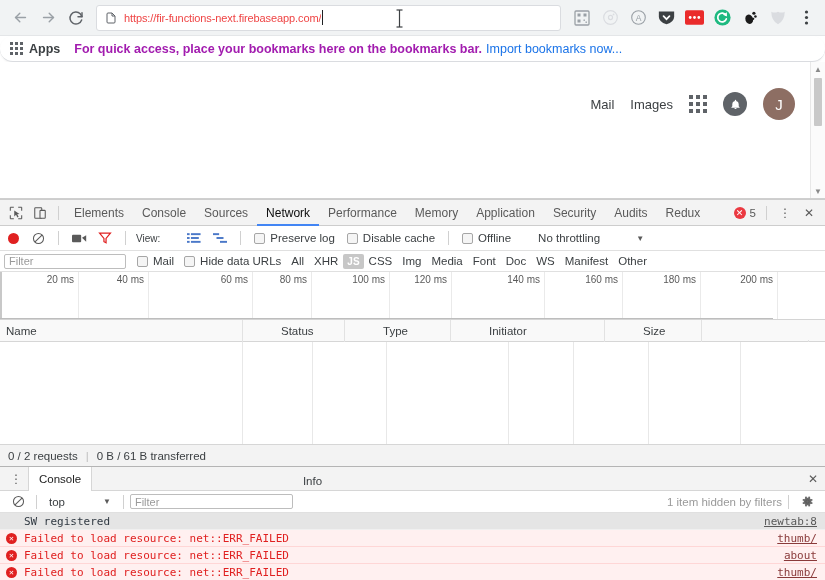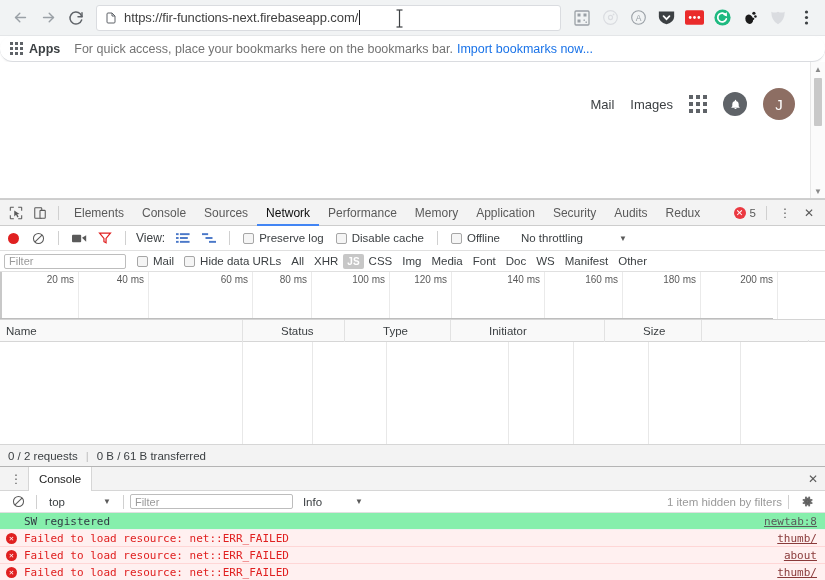--- a/index.html
+++ b/index.html
@@ -34,21 +34,21 @@
     background: #ffffff;
     border: 1px solid #dadce0;
     border-radius: 3px;
     margin: 0 8px 0 6px;
     display: flex; align-items: center;
     padding: 0 8px;
     position: relative;
   }
   .omnibox .doc-icon { margin-right: 7px; color: #5f6368; flex: 0 0 auto; display:flex; }
   .omnibox .url {
-    font-size: 13px; color: #404040;
+    font-size: 11px; color: #ef4444;
     letter-spacing: -0.1px;
     white-space: nowrap; overflow: hidden;
   }
   .omnibox .caret {
     width: 1px; height: 15px; background: #202124;
     margin-left: 1px; flex: 0 0 auto;
   }
   .text-cursor {
     position: absolute; left: 298px; top: 3px;
     width: 9px; height: 19px; color: #3c4043;
@@ -67,21 +67,21 @@
     display: flex; align-items: center;
     padding: 0 10px;
     font-size: 12px;
     border-bottom: 1px solid #dadce0;
     box-shadow: 0 1px 2px rgba(0,0,0,0.06);
     border-radius: 13px;
   }
   .apps-grid { display: grid; grid-template-columns: repeat(3, 3px); gap: 2px; margin-right: 6px; }
   .apps-grid i { width: 3px; height: 3px; background: #5f6368; display: block; }
   .apps-label { font-size: 12.5px; color: #3c4043; margin-right: 14px; font-weight: 600; }
-  .bm-hint { font-size: 12.5px; color: #737373; }
+  .bm-hint { font-size: 12.5px; color: #a21caf; font-weight: bold; }
   .bm-link { font-size: 12.5px; color: #1a73e8; margin-left: 4px; cursor: pointer; }
 
   
   .page-viewport {
     height: 137px; min-height: 137px;
     background: #fff;
     position: relative;
     border-bottom: 1px solid #cfcfcf;
     overflow: hidden;
   }
@@ -165,30 +165,30 @@
 
   .dt-toolbar {
     height: 25px; min-height: 25px;
     display: flex; align-items: center;
     padding: 0 5px; gap: 2px;
     border-bottom: 1px solid #e0e0e0;
     background: #fff;
     white-space: nowrap;
   }
   .rec-dot { width: 11px; height: 11px; border-radius: 50%; background: #e02020; margin: 0 5px 0 3px; }
-  .tb-label { font-size: 12px; color: #3c4043; margin: 0 4px 0 2px; }
+  .tb-label { font-size: 10px; color: #3c4043; margin: 0 20px 0 2px; }
   .chk {
     width: 11px; height: 11px; border: 1px solid #a6a6a6;
     border-radius: 2px; background: #f5f5f5; display: inline-block;
     flex: 0 0 auto;
   }
   .chk-wrap { display: flex; align-items: center; gap: 5px; margin: 8px 5px; font-size: 11.5px; color: #3c4043; }
   .throttle-sel {
     display: flex; align-items: center; gap: 36px;
-    font-size: 11.5px; color: #3c4043; margin-left: 14px;
+    font-size: 11.5px; color: #3c4043; margin-left: 20px;
   }
   .caret-dn { font-size: 8px; color: #5a5a5a; }
 
   .dt-filterbar {
     height: 21px; min-height: 21px;
     display: flex; align-items: center;
     padding: 0 4px; gap: 0;
     border-bottom: 1px solid #e0e0e0;
     background: #fff;
     white-space: nowrap;
@@ -294,25 +294,25 @@
     display: flex; align-items: center; gap: 38px;
     margin: 0 6px; color: #3c4043;
   }
   .console-filter {
     width: 163px; height: 15px;
     border: 1px solid #bdbdbd; border-radius: 2px;
     font-size: 11px; color: #9a9a9a;
     padding: 0 4px; display: flex; align-items: center;
     margin-right: 10px;
   }
-  .level-sel { display: flex; align-items: center; gap: 33px; }
+  .level-sel { display: flex; align-items: center; gap: 33px; flex-direction: column; }
   .hidden-note { color: #9a9a9a; font-size: 11.5px; }
 
   .console-log {
-    flex: 1 1 auto; overflow: hidden; background: #86efac;
+    flex: 1 1 auto; overflow: hidden; background: #e5e5e5;
     font-family: "DejaVu Sans Mono", monospace;
     font-size: 11px;
     min-height: 0;
   }
   .log-row {
     display: flex; align-items: center;
     min-height: 17px;
     padding: 0 8px 0 6px;
     border-bottom: 1px solid #f0f0f0;
   }

